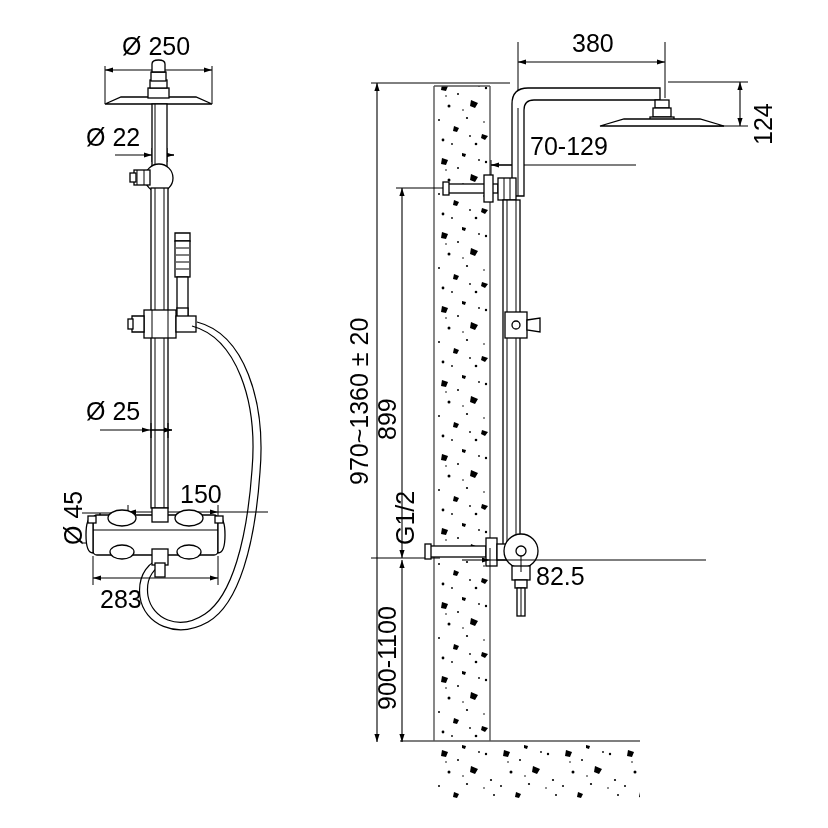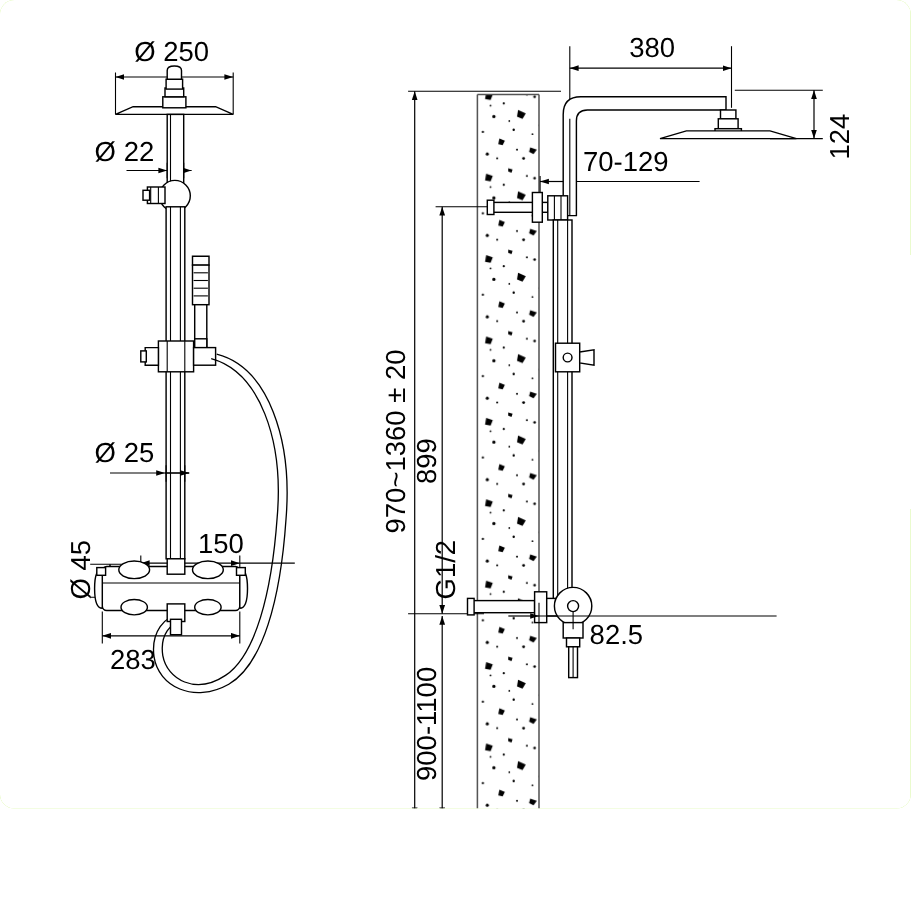--- a/index.html
+++ b/index.html
@@ -7,24 +7,23 @@
     margin: 0;
     padding: 0;
     background: #ffffff;
   }
   body {
     font-family: "Liberation Sans", sans-serif;
   }
   #sheet {
     position: relative;
     width: 828px;
-    height: 735px;
-    background: #bef264;
+    height: 828px;
+    background: #14b8a6;
     overflow: hidden;
-    border-radius: 13px;
   }
   #sheet svg {
     display: block;
   }
   text {
     font-family: "Liberation Sans", sans-serif;
     fill: #000000;
   }
   .dim-text {
     font-size: 25px;

